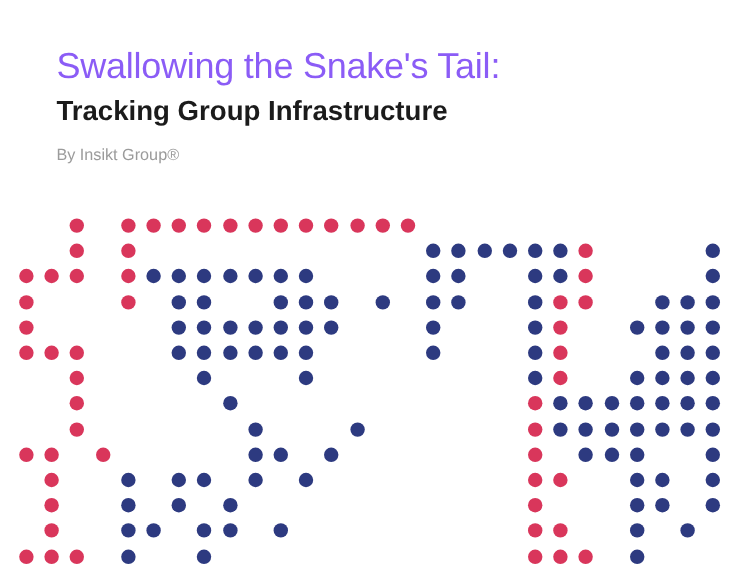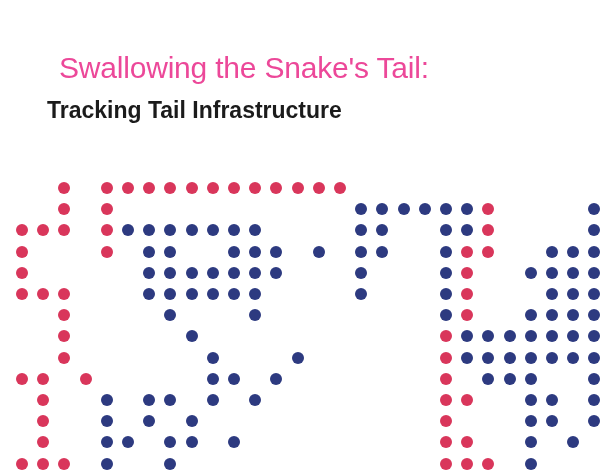--- a/index.html
+++ b/index.html
@@ -26,24 +26,24 @@
   
   .title-block {
     position: absolute;
     left: 47px;
     top: 38px;
     width: 530px;
   }
   .doc-title {
     font-size: 30px;
     font-weight: 400;
-    color: #ec4899;
+    color: #8b5cf6;
     letter-spacing: -0.2px;
     line-height: 1.18;
-    margin: 12px;
+    margin: 0;
     white-space: nowrap;
   }
   .doc-subtitle {
     font-size: 23px;
     font-weight: 700;
     color: #1b1b1b;
     line-height: 1.2;
     margin: 6px 0 0 0;
     white-space: nowrap;
   }
@@ -302,17 +302,18 @@
       <span class="dot b" style="left: 100.8px; top: 457.6px; width: 12px; height: 12px;"></span>
       <span class="dot b" style="left: 164.4px; top: 457.6px; width: 12px; height: 12px;"></span>
       <span class="dot r" style="left: 440px; top: 457.6px; width: 12px; height: 12px;"></span>
       <span class="dot r" style="left: 461.2px; top: 457.6px; width: 12px; height: 12px;"></span>
       <span class="dot r" style="left: 482.4px; top: 457.6px; width: 12px; height: 12px;"></span>
       <span class="dot b" style="left: 524.8px; top: 457.6px; width: 12px; height: 12px;"></span>
     </div>
 
   <div class="title-block">
     <h1 class="doc-title">Swallowing the Snake's Tail:</h1>
-    <h2 class="doc-subtitle">Tracking Tail Infrastructure</h2>
+    <h2 class="doc-subtitle">Tracking Group Infrastructure</h2>
+    <p class="doc-byline">By Insikt Group®</p>
   </div>
 
 
 </div>
 
 </body></html>

